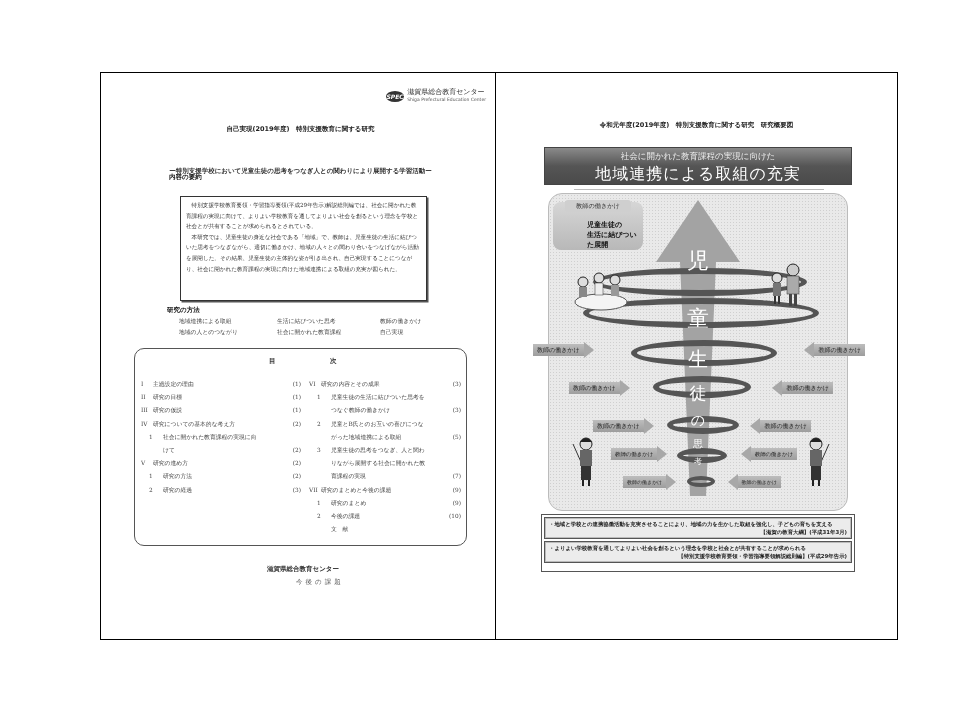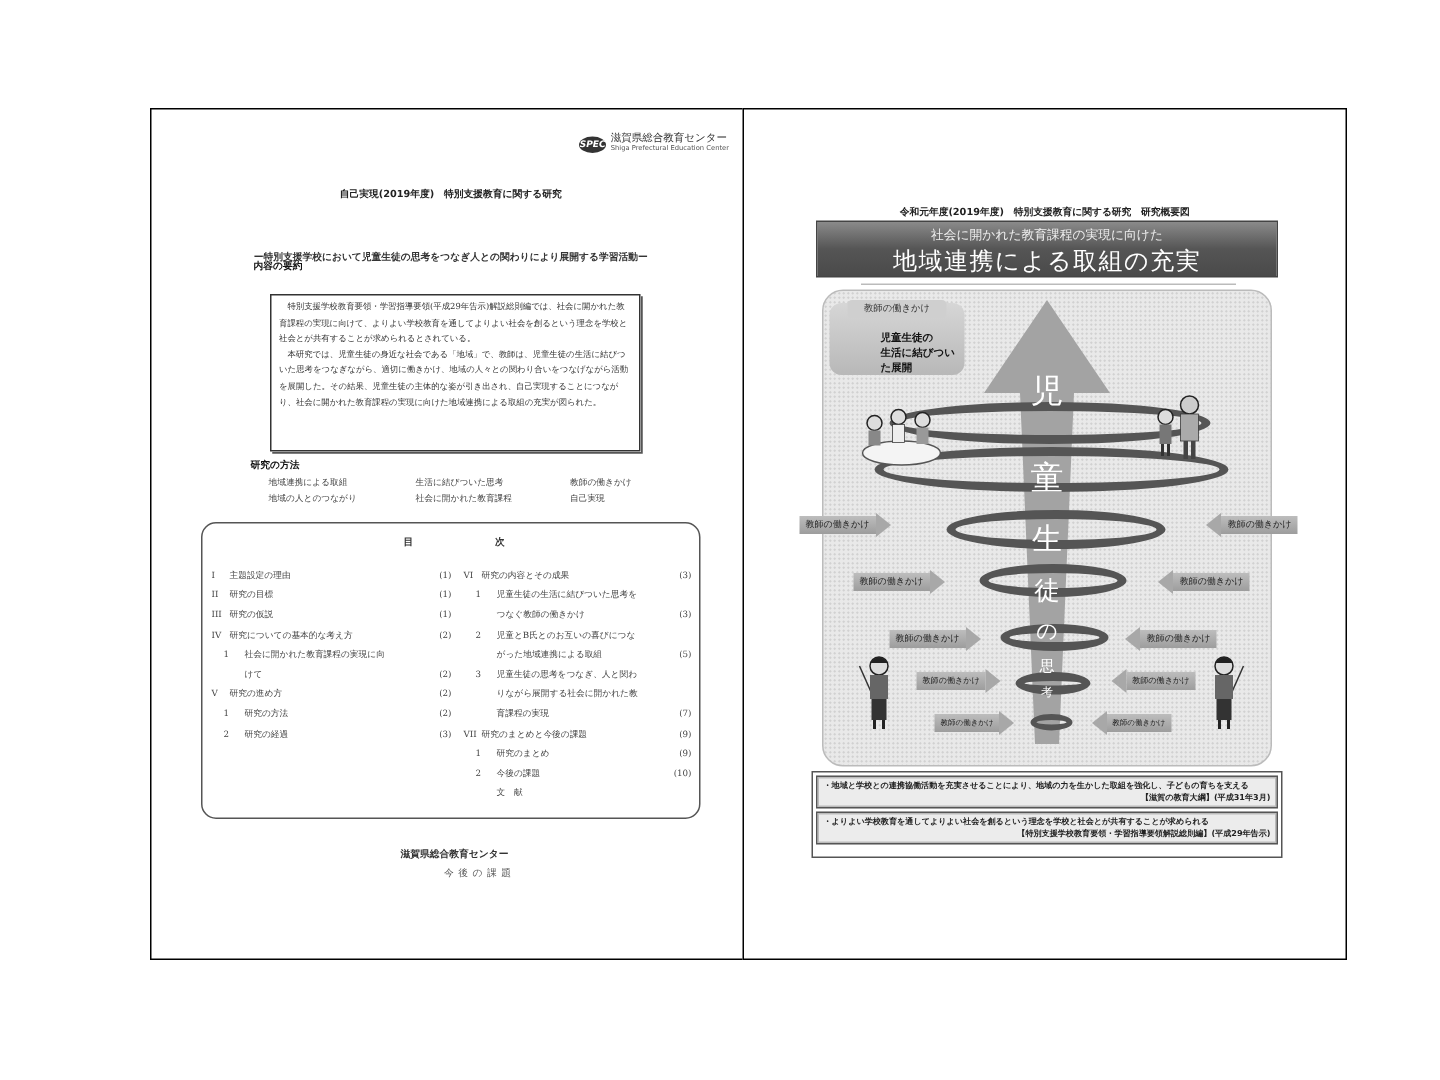--- a/index.html
+++ b/index.html
@@ -200,21 +200,21 @@
           <span class="toc-page" style="right: 0px;"></span>
         </div>
       </div>
   </div>
 
   <div class="abs org">滋賀県総合教育センター</div>
   <div class="abs author">今後の課題</div>
 </div>
 
 <div class="page" id="page-right">
-  <div class="abs header-line" style="top:64px;">令和元年度(2019年度)　特別支援教育に関する研究　研究概要図</div>
+  <div class="abs header-line" style="top:48px;">令和元年度(2019年度)　特別支援教育に関する研究　研究概要図</div>
   <div class="abs banner">
     <div class="banner-sub">社会に開かれた教育課程の実現に向けた</div>
     <div class="banner-main">地域連携による取組の充実</div>
   </div>
   <div style="position:absolute; left:78px; top:116px; width:250px; height:1px; background:#bbb;"></div>
 
   <div class="abs diagram">
 
     <svg class="arrow-up" style="top:6px;" width="100" height="300" viewBox="0 0 100 300">
       <polygon points="50,0 92,62 68,62 58,296 42,296 32,62 8,62" fill="#a3a3a3"></polygon>

